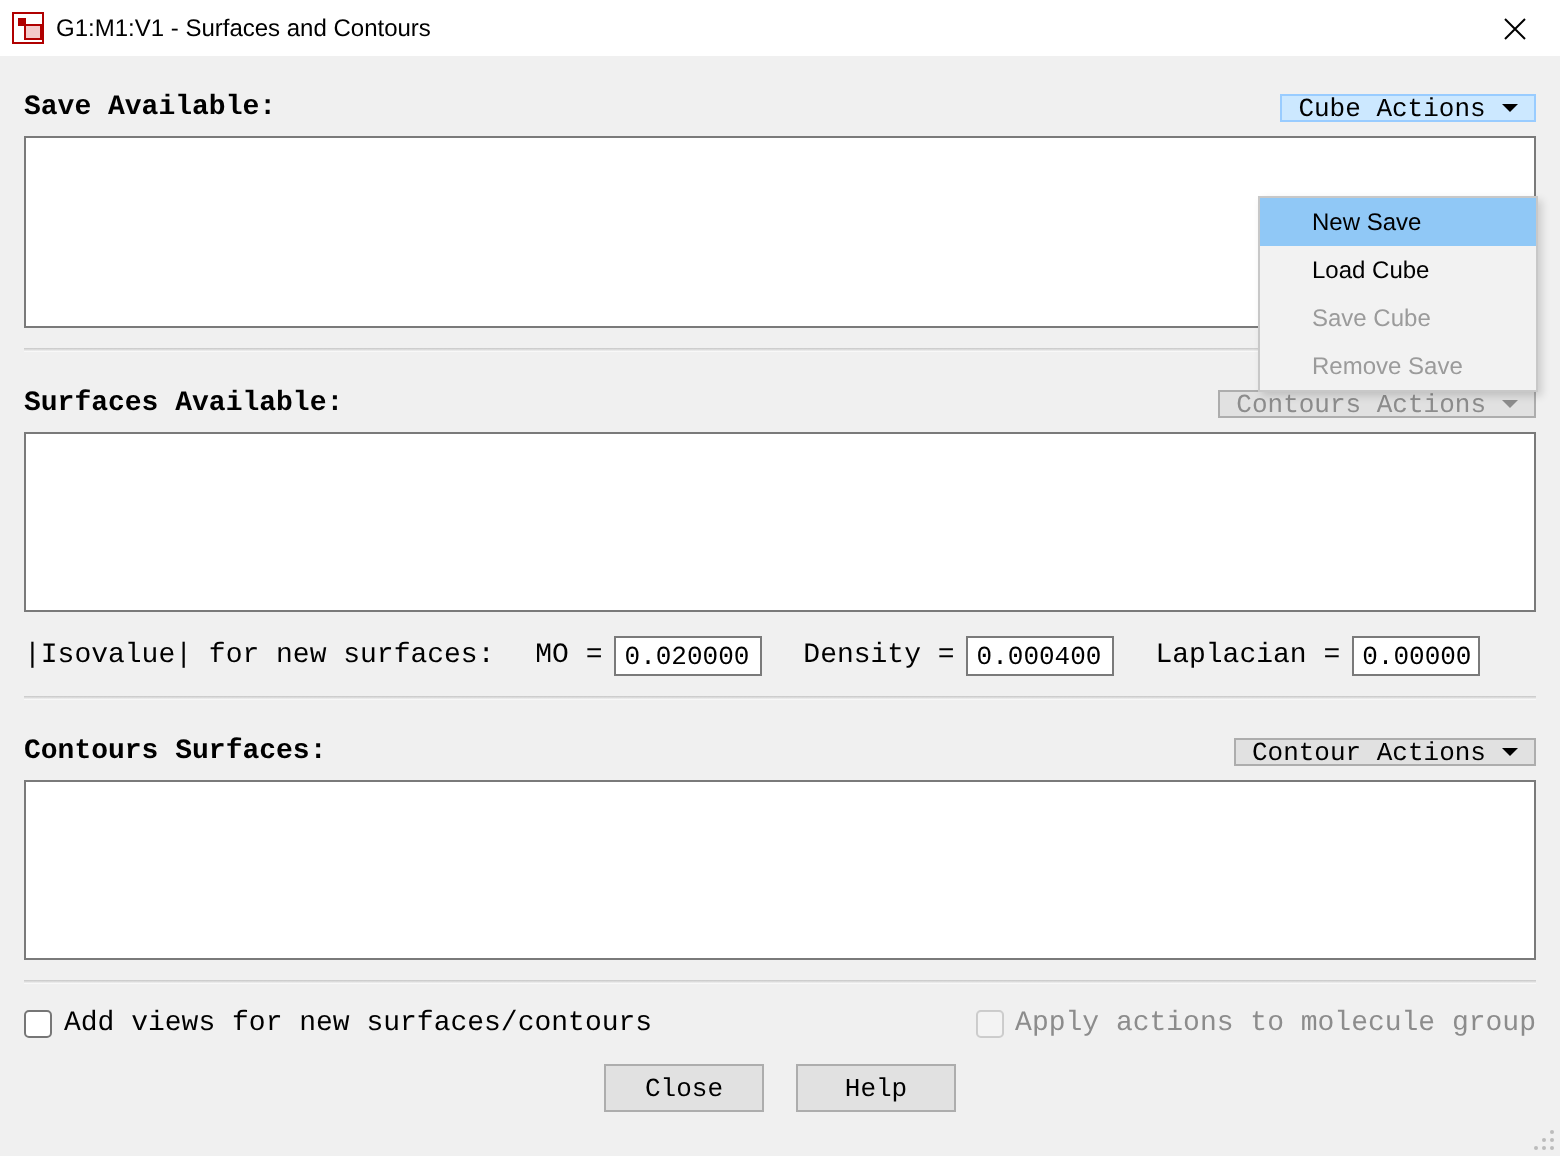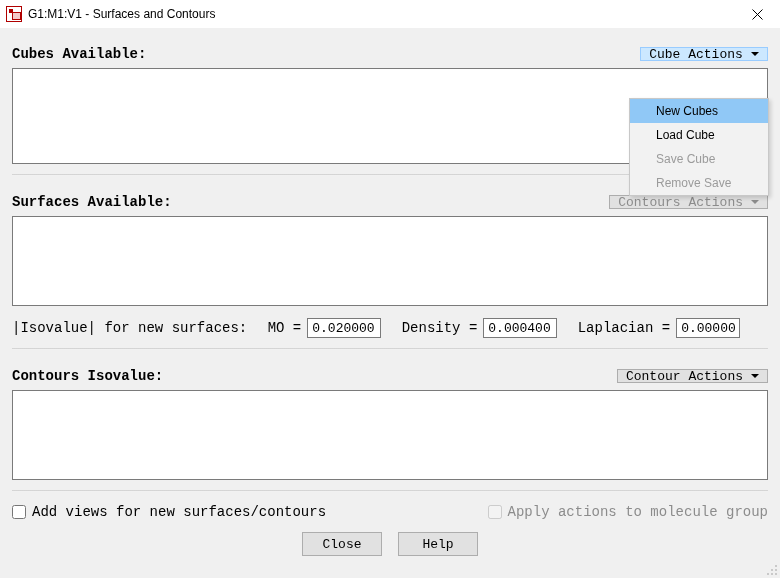--- a/index.html
+++ b/index.html
@@ -224,31 +224,31 @@
   <div class="close">
     <svg viewBox="0 0 11 11">
       <path d="M0.5 0.5 L10.5 10.5 M10.5 0.5 L0.5 10.5" stroke="#000" stroke-width="1"></path>
     </svg>
   </div>
 </div>
 
 <div class="content">
 
   <div class="section-head">
-    <div class="section-label">Cubes Available:</div>
+    <div class="section-label">Save Available:</div>
     <div class="spacer"></div>
     <div class="action-btn open">
       <span>Cube Actions</span>
       <span class="caret"></span>
     </div>
   </div>
   <div class="listbox cubes-box"></div>
 
   <div class="dropdown">
-    <div class="item hl">New Cubes</div>
+    <div class="item hl">New Save</div>
     <div class="item">Load Cube</div>
     <div class="item dis">Save Cube</div>
     <div class="item dis">Remove Save</div>
   </div>
 
   <div class="hr"></div>
 
   <div class="section-head">
     <div class="section-label">Surfaces Available:</div>
     <div class="spacer"></div>
@@ -268,21 +268,21 @@
     <span>Density =</span>
     <input class="num" value="0.000400" style="">
     <span>&nbsp;</span>
     <span>Laplacian =</span>
     <input class="num last" value="0.000000" style="">
   </div>
 
   <div class="hr"></div>
 
   <div class="section-head">
-    <div class="section-label">Contours Isovalue:</div>
+    <div class="section-label">Contours Surfaces:</div>
     <div class="spacer"></div>
     <div class="action-btn">
       <span>Contour Actions</span>
       <span class="caret"></span>
     </div>
   </div>
   <div class="listbox contours-box"></div>
 
   <div class="hr"></div>
 

